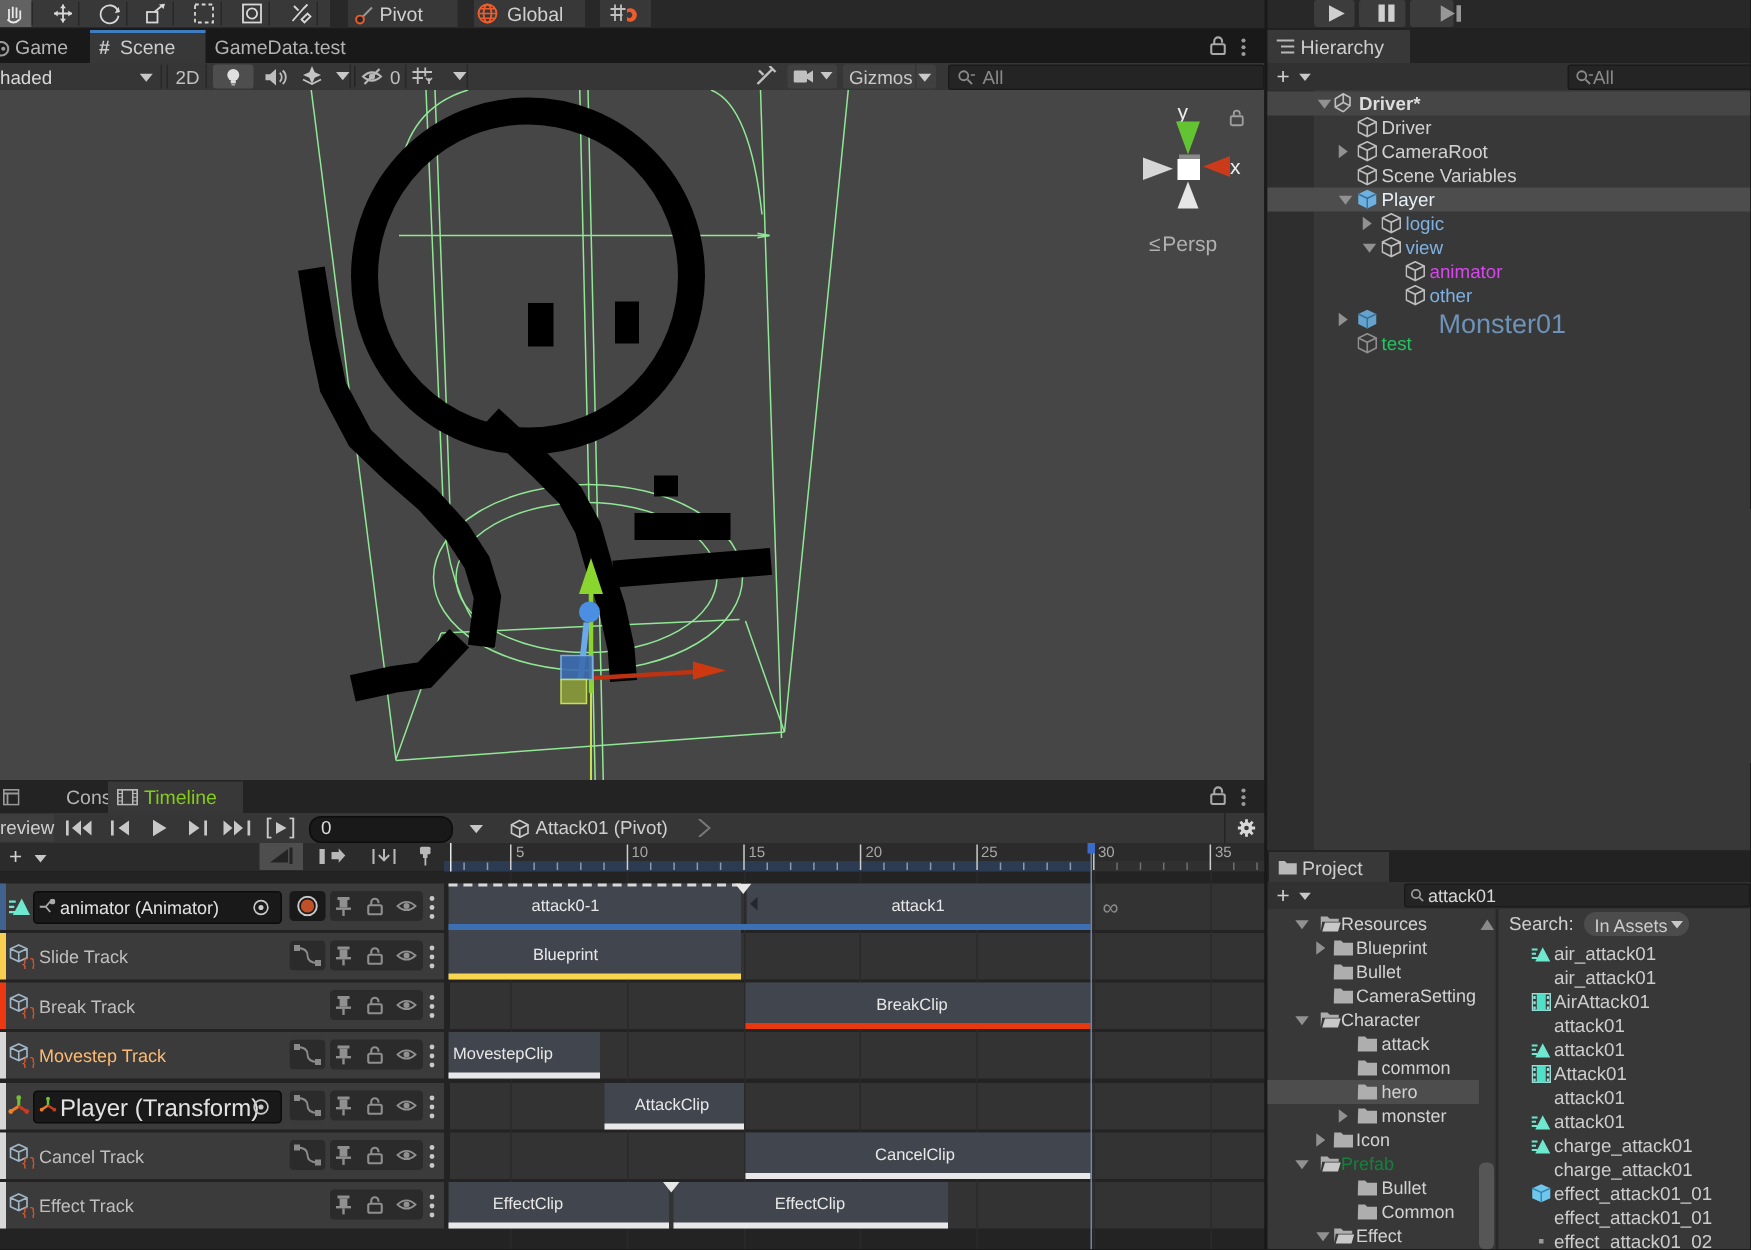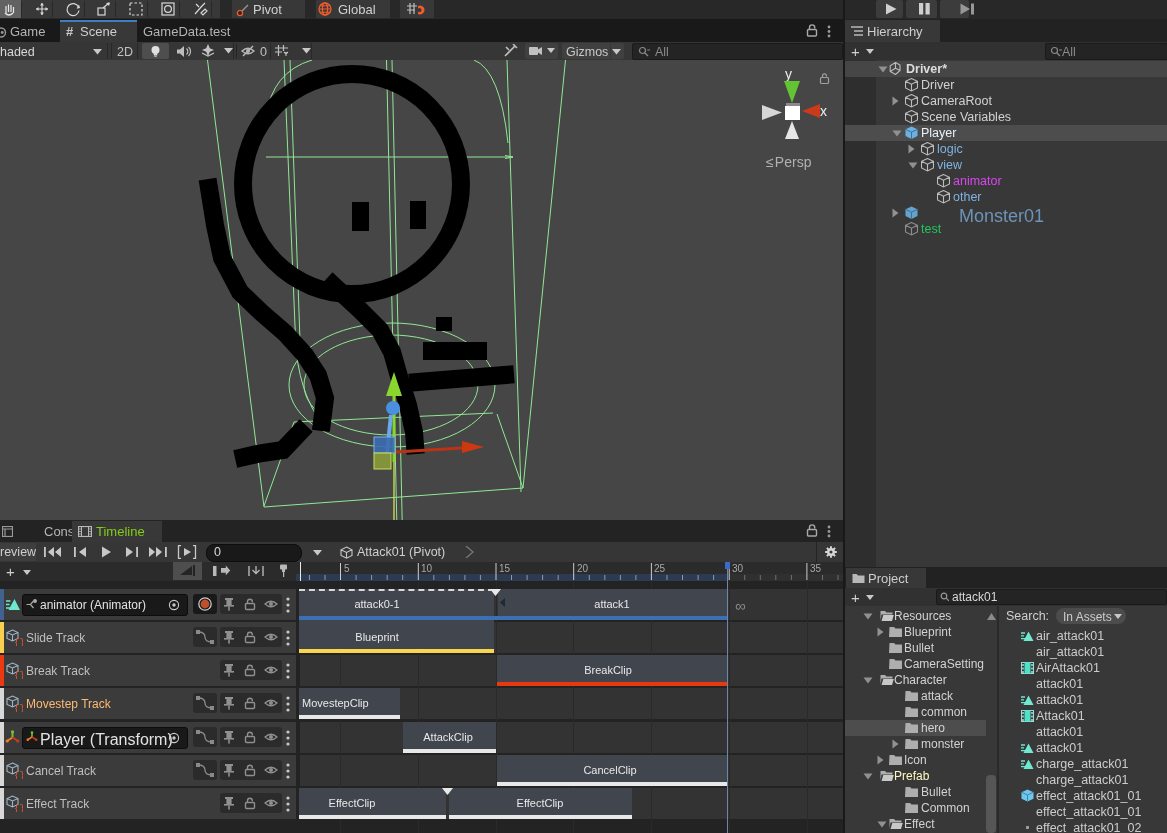--- a/index.html
+++ b/index.html
@@ -935,21 +935,21 @@
 <path d="M0.5 1 h4.5 l1.5 1.5 h6.5 v8.5 h-13 z" fill="#aeaeae"></path>
     </svg>
     <div class="txt" style="left:904px;top:753px;font-size:12px;color:#d2d2d2;font-weight:normal;">Icon</div>
 <svg class="a" style="left:863px;top:773px" width="10" height="7">
       <path d="M0.5 0.5 h9 l-4.5 6 z" fill="#919191"></path>
     </svg>
 <svg class="a" style="left:880px;top:770px" width="14" height="12" viewBox="0 0 14 12">
 <path d="M0.5 1 h4.5 l1.5 1.5 h6 v2 h-11 l-1 6 z" fill="#aeaeae"></path>
 <path d="M1.5 11 l1.8 -6 h10.5 l-1.8 6 z" fill="#c8c8c8"></path>
     </svg>
-    <div class="txt" style="left:894px;top:769px;font-size:12px;color:#fef9c3;font-weight:normal;">Prefab</div>
+    <div class="txt" style="left:894px;top:769px;font-size:12px;color:#15803d;font-weight:normal;">Prefab</div>
 <svg class="a" style="left:905px;top:786px" width="14" height="12" viewBox="0 0 14 12">
 <path d="M0.5 1 h4.5 l1.5 1.5 h6.5 v8.5 h-13 z" fill="#aeaeae"></path>
     </svg>
     <div class="txt" style="left:921px;top:785px;font-size:12px;color:#d2d2d2;font-weight:normal;">Bullet</div>
 <svg class="a" style="left:905px;top:802px" width="14" height="12" viewBox="0 0 14 12">
 <path d="M0.5 1 h4.5 l1.5 1.5 h6.5 v8.5 h-13 z" fill="#aeaeae"></path>
     </svg>
     <div class="txt" style="left:921px;top:801px;font-size:12px;color:#d2d2d2;font-weight:normal;">Common</div>
 <svg class="a" style="left:877px;top:821px" width="10" height="7">
       <path d="M0.5 0.5 h9 l-4.5 6 z" fill="#919191"></path>

